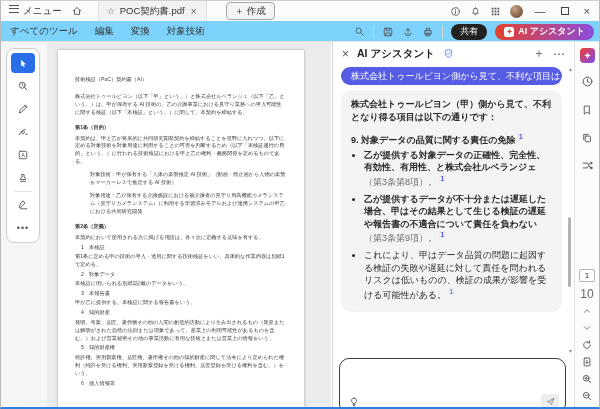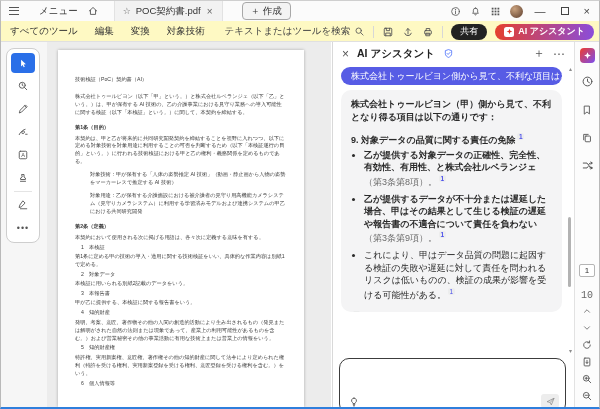--- a/index.html
+++ b/index.html
@@ -11,36 +11,36 @@
     border-top:1px solid #cfcfcf; border-bottom:2px solid #2f7fdc;
     color:#2c2c2c;
   }
   svg { display:block; }
   .ic { stroke:#555; fill:none; stroke-width:1.2; stroke-linecap:round; stroke-linejoin:round; }
 
   
   .titlebar { position:absolute; left:0; top:0; width:100%; height:20px;
     background:#fbfbfb; display:flex; align-items:center; font-size:9.5px; color:#333; }
   .tb-left { display:flex; align-items:center; gap:9px; padding-left:8px; }
-  .menu-btn { display:flex; align-items:center; gap:20px; cursor:default; }
+  .menu-btn { display:flex; gap:4px; cursor:default; }
   .hamburger { width:10px; height:8px; border-top:1.3px solid #555; border-bottom:1.3px solid #555; position:relative; }
   .hamburger::after { content:""; position:absolute; left:0; top:2.4px; width:10px; border-top:1.3px solid #555; }
   .doc-tab { display:flex; align-items:center; gap:5px; height:20px; padding:0 8px; background:#f2f2f2;
     border-left:1px solid #e2e2e2; border-right:1px solid #e2e2e2; margin-left:6px; }
   .star { color:#666; font-size:9px; }
   .tab-close { color:#666; font-size:10px; padding:0 1px; }
   .create-btn { margin-left:10px; display:flex; align-items:center; gap:4px; border:1px solid #a8a8a8;
     background:#f4f4f4; border-radius:4px; padding:1.5px 8px; font-size:9.5px; color:#333; }
   .tb-right { position:absolute; right:6px; top:0; height:20px; display:flex; align-items:center; gap:9px; }
   .avatar { width:13px; height:13px; border-radius:50%; background:radial-gradient(circle at 35% 30%, #caa27e, #7b5a44 70%); }
   .winctl { font-size:11px; color:#444; padding:0 3px; }
   .max-box { width:8px; height:8px; border:1.1px solid #444; }
 
   
-  .toolbar { position:absolute; left:0; top:20px; width:100%; height:21px; background:#fef9c3;
+  .toolbar { position:absolute; left:0; top:20px; width:100%; height:21px; background:#7dd3fc;
     border-bottom:1px solid #e0e0e0; display:flex; align-items:center; font-size:9.5px; color:#333; }
   .tool-tabs { display:flex; gap:17px; padding-left:9px; }
   .tool-tabs span { cursor:default; }
   .tbr-right { position:absolute; right:5px; top:0; height:21px; display:flex; align-items:center; gap:8px; }
   .search-box { display:flex; align-items:center; gap:4px; color:#444; }
   .vdiv { width:1px; height:12px; background:#d7d7d7; }
   .pill { height:16px; border-radius:8px; display:flex; align-items:center; padding:0 9px; font-size:9px; color:#fff; gap:4px; }
   .pill-share { background:#222;justify-content:center; }
   .pill-ai { background:linear-gradient(95deg, #e5402c, #8a4ddb); font-weight:bold; }
   .ai-logo { width:10px; height:10px; background:#fff; border-radius:2.5px; display:flex; align-items:center; justify-content:center; }
@@ -101,21 +101,21 @@
 
   
   .right-rail { position:absolute; right:0; top:0; bottom:0; width:25px; background:#fcfcfc; border-left:1px solid #e2e2e2;
     display:flex; flex-direction:column; align-items:center; }
   .rr-btn { width:19px; height:19px; display:flex; align-items:center; justify-content:center; margin-top:9px; }
   .rr-ai { width:15px; height:15px; border-radius:4px; background:linear-gradient(135deg,#ef3c2d,#7a4ff0);
     display:flex; align-items:center; justify-content:center; margin-top:6px; }
   .rr-bottom { position:absolute; bottom:4px; left:0; right:0; display:flex; flex-direction:column; align-items:center; }
   .page-box { width:16px; height:13px; border:1px solid #b5b5b5; border-radius:2px; font-size:8px; color:#333;
     display:flex; align-items:center; justify-content:center; background:#fff; }
-  .page-total { font-size:10px; color:#666; margin-top:13px;font-family:Liberation Mono, monospace; }
+  .page-total { font-size:12px; color:#666; margin-top:5px; }
   .rr-sm { width:17px; height:15px; display:flex; align-items:center; justify-content:center; margin-top:2px; }
 </style>
 </head>
 <body>
 
 <div class="titlebar">
   <div class="tb-left">
     <div class="menu-btn">
       <span class="hamburger"></span>
       <span>メニュー</span>
@@ -171,21 +171,20 @@
 
 <div class="toolbar">
   <div class="tool-tabs">
     <span>すべてのツール</span>
     <span>編集</span>
     <span>変換</span>
     <span>対象技術</span>
   </div>
   <div class="tbr-right">
     <div class="search-box">
-      <span>テキストまたはツールを検索</span>
       <span>
         <svg width="11" height="11" viewBox="0 0 16 16">
             <circle class="ic" cx="6.8" cy="6.8" r="3.9"></circle>
             <path class="ic" d="M9.8 9.8 L13.2 13.2"></path>
           </svg>
       </span>
     </div>
     <span class="vdiv"></span>
     <span>
       <svg width="12" height="12" viewBox="0 0 16 16">

